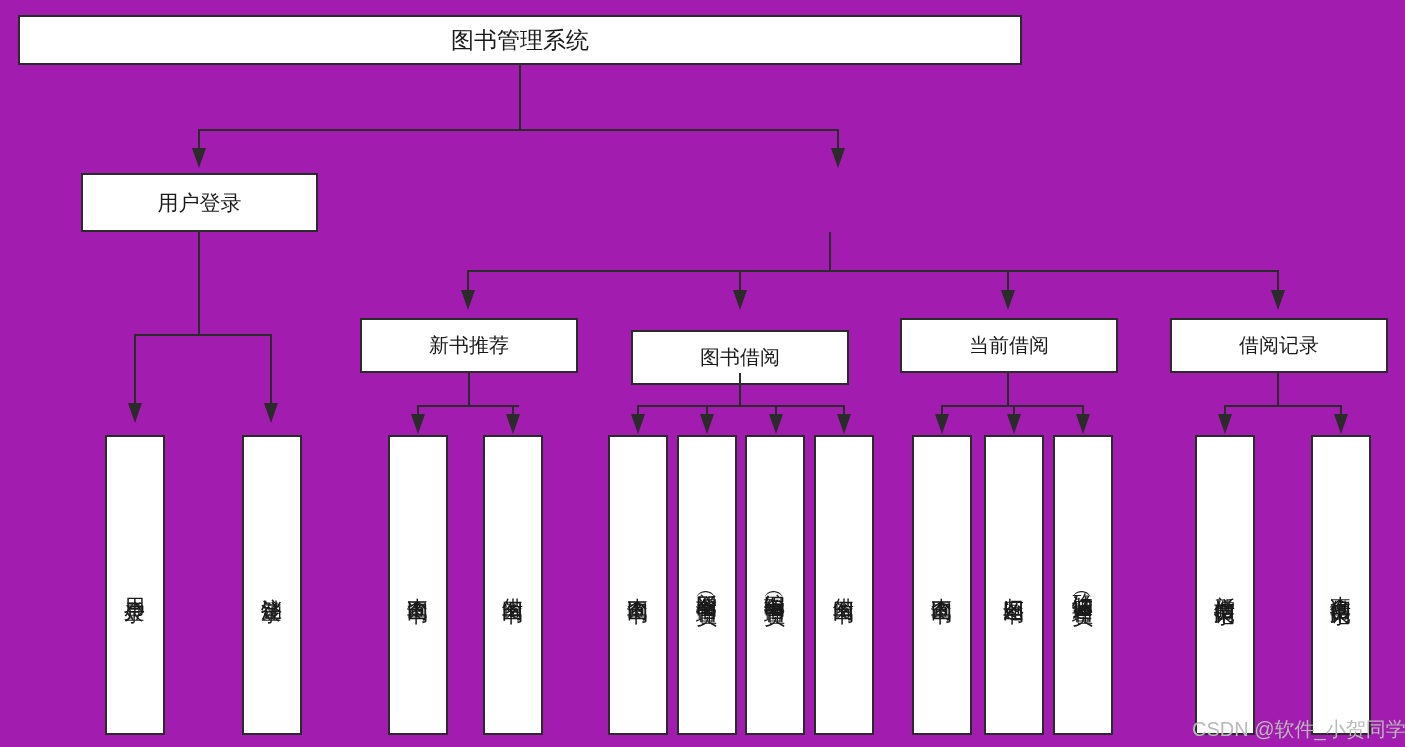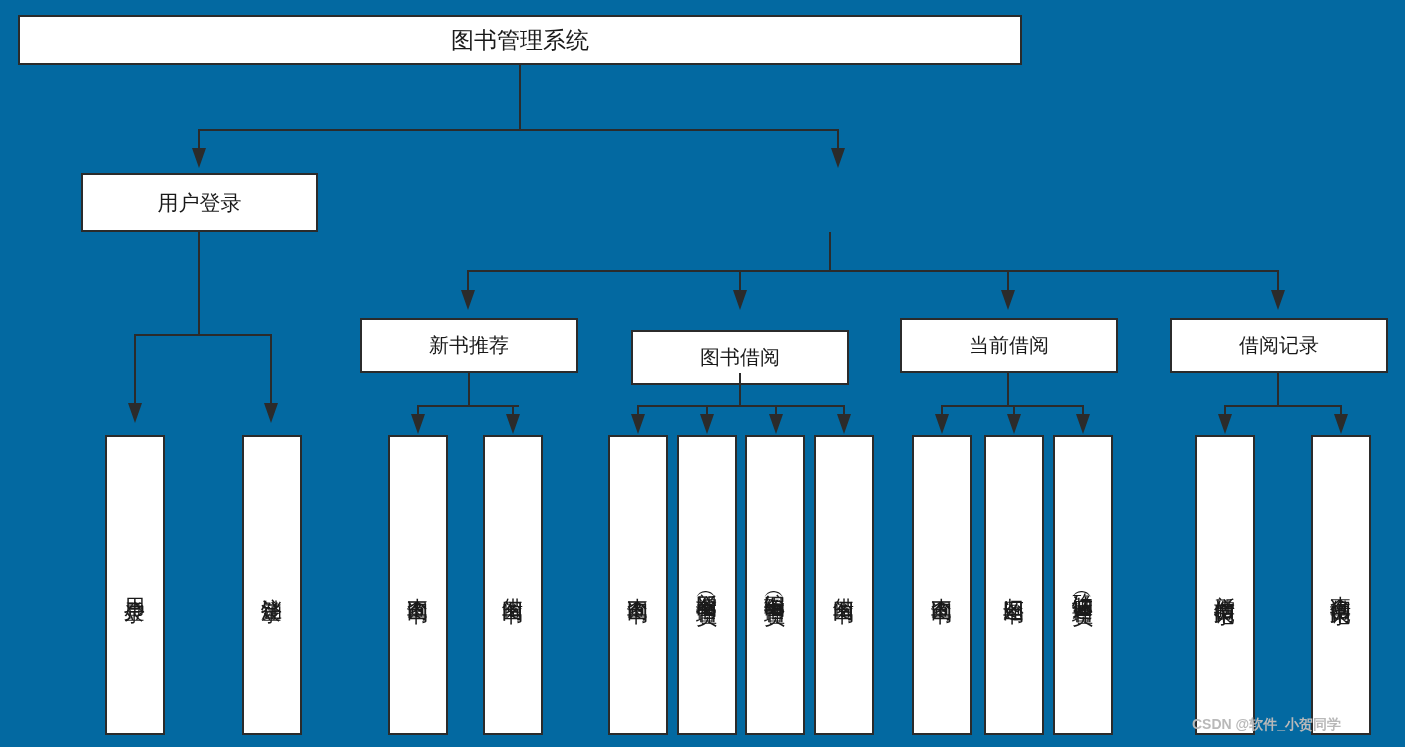--- a/index.html
+++ b/index.html
@@ -7,21 +7,21 @@
     padding: 0;
     background: #ffffff;
   }
   body {
     font-family: "Liberation Sans", "DejaVu Sans", sans-serif;
   }
   #canvas {
     position: relative;
     width: 1405px;
     height: 747px;
-    background: #0369a1;
+    background: #a21caf;
     overflow: hidden;
   }
   .node {
     position: absolute;
     box-sizing: border-box;
     border: 2px solid #2b2b2b;
     background: #ffffff;
     display: flex;
     align-items: center;
     justify-content: center;
@@ -59,24 +59,23 @@
   .arrow {
     position: absolute;
     width: 0;
     height: 0;
     border-left: 7px solid transparent;
     border-right: 7px solid transparent;
     border-top: 20px solid #2b2b2b;
   }
   .watermark {
     position: absolute;
-    font-size: 14px;
+    font-size: 20px;
     color: #b9b9b9;
     white-space: nowrap;
-    font-weight: bold;
   }
 </style>
 </head>
 <body>
 
 <div id="canvas">
 
   <div class="node root" style="left:18px; top:15px; width:1004px; height:50px;">
     <span class="lbl">图书管理系统</span>
   </div>

